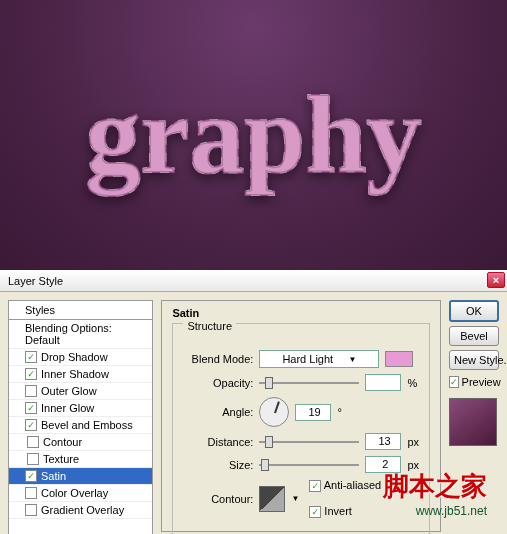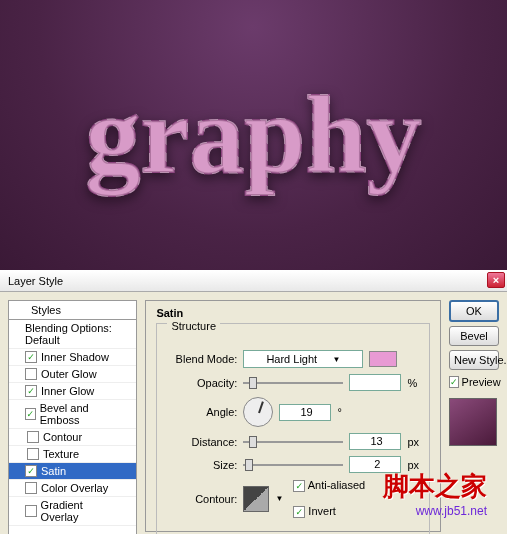--- a/index.html
+++ b/index.html
@@ -3,69 +3,73 @@
 <meta charset="utf-8">
 <style>
 *{box-sizing:border-box;margin:0;padding:0;font-family:Tahoma,sans-serif;font-size:11px}
 body{width:507px;height:534px;overflow:hidden;background:#ece9d8}
 .canvas{width:507px;height:270px;background:radial-gradient(ellipse at 50% 10%,#6b3b6b 0%,#4a2346 60%,#3a1936 100%);position:relative;display:flex;align-items:center;justify-content:center}
 .rope-text{font-family:'Brush Script MT',cursive;font-size:110px;font-weight:bold;color:#d89bc8;text-shadow:0 3px 8px rgba(0,0,0,.6),inset 0 0 10px rgba(255,255,255,.5);background:repeating-linear-gradient(45deg,#e8c5df 0 6px,#a85a9a 6px 12px);-webkit-background-clip:text;background-clip:text;-webkit-text-stroke:2px rgba(80,30,70,.3);filter:drop-shadow(0 4px 6px rgba(0,0,0,.5))}
 .title-bar{background:linear-gradient(#fff,#e8e8e8);border-top:1px solid #fff;border-bottom:1px solid #aaa;padding:4px 8px;font-size:11px;position:relative}
 .close-x{position:absolute;right:2px;top:1px;width:18px;height:16px;background:linear-gradient(#e79,#c23);color:#fff;text-align:center;line-height:14px;border:1px solid #a12;border-radius:2px;font-weight:bold}
 .dialog-body{display:flex;padding:8px;gap:8px;background:#ece9d8;height:248px}
 .styles-col{width:150px}
-.styles-hdr{background:#fff;border:1px solid #999;border-bottom:none;padding:3px 22px}
+.styles-hdr{background:#fff;border:1px solid #999;border-bottom:none;padding:3px 16px}
 .styles-list{background:#fff;border:1px solid #999;height:218px}
 .style-row{padding:2px 16px;display:flex;align-items:center;gap:4px;border-bottom:1px solid #eee}
 .style-row.sub{padding-left:18px}
 .style-row.sel{background:#316ac5;color:#fff}
 .cb{width:12px;height:12px;border:1px solid #888;background:#fff;display:inline-flex;align-items:center;justify-content:center;font-size:9px;color:#21a121}
 .cb.on::after{content:"✓"}
 .satin-panel{flex:1;border:1px solid #999;background:#ece9d8;padding:6px 10px;position:relative}
 .grp-label{position:relative;top:-12px;background:#ece9d8;padding:0 4px;display:inline-block}
 .grp{border:1px solid #bbb;padding:8px 10px 10px;margin-top:4px}
 .row{display:flex;align-items:center;gap:6px;margin:6px 0}
 .lbl{width:70px;text-align:right}
 .dd{border:1px solid #7a9;background:#fff;height:18px;width:120px;padding:1px 22px;display:flex;align-items:center;justify-content:space-between}
 .dd .arr{font-size:8px}
 .swatch{width:28px;height:16px;border:1px solid #888}
 .slider{width:100px;height:14px;position:relative}
 .slider::before{content:"";position:absolute;top:6px;left:0;right:0;height:2px;background:#999}
 .thumb{position:absolute;top:1px;width:8px;height:12px;background:#ddd;border:1px solid #666}
-.num{width:52px;height:17px;border:1px solid #7a9;background:#fff;text-align:right;padding:1px 20px}
+.num{width:36px;height:17px;border:1px solid #7a9;background:#fff;text-align:right;padding:1px 12px}
 .angle-ctrl{width:30px;height:30px;border:1px solid #888;border-radius:50%;background:#eee;position:relative}
 .angle-ctrl::after{content:"";position:absolute;width:2px;height:12px;background:#333;left:14px;top:3px;transform-origin:bottom;transform:rotate(19deg)}
 .contour-sw{width:26px;height:26px;border:1px solid #666;background:linear-gradient(135deg,#444 50%,#aaa 50%)}
 .btns-col{width:50px;display:flex;flex-direction:column;gap:4px;align-items:stretch}
 .btn{border:1px solid #888;background:linear-gradient(#fff,#ddd);padding:3px 4px;text-align:center;border-radius:3px;white-space:nowrap;font-size:11px}
 .btn.def{border:2px solid #3a6ea5}
 .prev-sw{width:48px;height:48px;border:1px solid #666;background:linear-gradient(145deg,#8a4a7a,#4a1a3a);margin-top:6px}
 .watermark{position:absolute;right:20px;bottom:16px;text-align:right;pointer-events:none}
 .wm-cn{font-family:KaiTi,serif;font-size:26px;color:#c00;font-weight:bold;text-shadow:1px 1px 0 #fff}
-.wm-url{font-size:12px;color:#6d28d9}
+.wm-url{font-size:12px;color:#14532d}
 </style>
 </head>
 <body>
 
 <div class="canvas">
   <div class="rope-text">graphy</div>
 </div>
 
 <div class="title-bar">
   <span>Layer Style</span>
   <div class="close-x">×</div>
 </div>
 
 <div class="dialog-body">
 
   <div class="styles-col">
     <div class="styles-hdr">Styles</div>
     <div class="styles-list">
       <div class="style-row">
           <span>Blending Options: Default</span>
+        </div>
+      <div class="style-row">
+          <span class="cb on"></span>
+          <span>Drop Shadow</span>
         </div>
       <div class="style-row">
           <span class="cb on"></span>
           <span>Inner Shadow</span>
         </div>
       <div class="style-row">
           <span class="cb"></span>
           <span>Outer Glow</span>
         </div>
       <div class="style-row">

